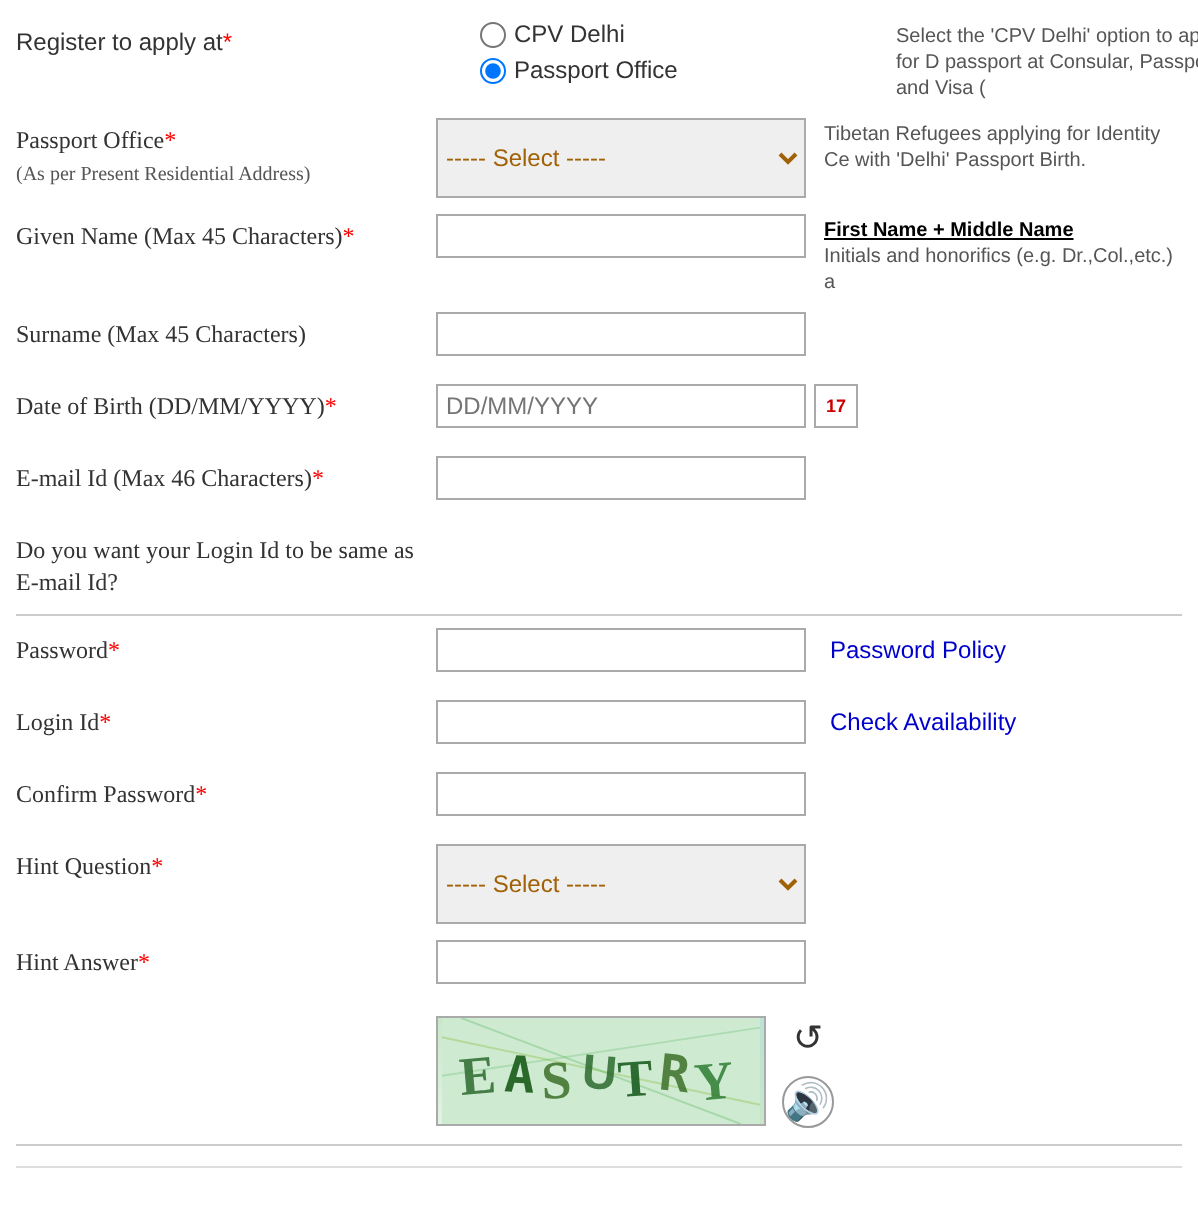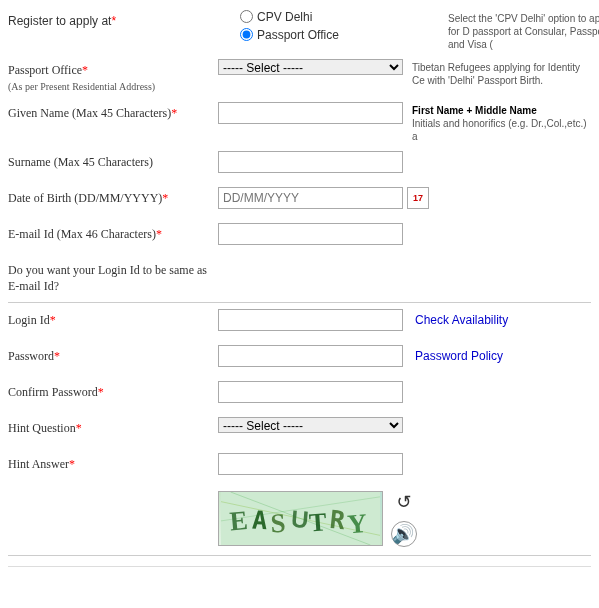--- a/index.html
+++ b/index.html
@@ -48,38 +48,39 @@
       flex-shrink: 0;
       font-size: 10px;
       color: #555;
       padding-left: 6px;
       padding-top: 2px;
       line-height: 1.3;
     }
     .info-col strong {
       font-weight: bold;
       color: #000;
+      text-decoration: underline;
     }
     input[type="text"], input[type="password"] {
       width: 185px;
       height: 22px;
       border: 1px solid #aaa;
       padding: 2px 4px;
       font-size: 12px;
     }
     select {
       width: 185px;
-      height: 16px;
+      height: 40px;
       border: 1px solid #aaa;
       font-size: 12px;
-      color: #000000;
+      color: #a16207;
     }
     .radio-item {
       display: flex;
-      align-items: flex-start;
+      align-items: flex-end;
       gap: 4px;
       font-size: 12px;
     }
     .date-input-wrapper {
       display: flex;
       align-items: center;
       gap: 4px;
     }
     .date-input {
       width: 160px;
@@ -292,36 +293,36 @@
     <div class="label-col">
       <span>Do you want your Login Id to be same as E-mail Id?</span>
     </div>
     <div class="info-col"></div>
   </div>
 
   <hr class="divider">
 
   <div class="form-row">
     <div class="label-col">
+      <span>Password</span><span class="required">*</span>
+    </div>
+    <div class="input-col">
+      <input type="password" style="">
+      <a class="link-text">Password Policy</a>
+    </div>
+    <div class="info-col"></div>
+  </div>
+
+  <div class="form-row">
+    <div class="label-col">
       <span>Login Id</span><span class="required">*</span>
     </div>
     <div class="input-col">
       <input type="text" style="">
       <a class="link-text">Check Availability</a>
-    </div>
-    <div class="info-col"></div>
-  </div>
-
-  <div class="form-row">
-    <div class="label-col">
-      <span>Password</span><span class="required">*</span>
-    </div>
-    <div class="input-col">
-      <input type="password" style="">
-      <a class="link-text">Password Policy</a>
     </div>
     <div class="info-col"></div>
   </div>
 
   <div class="form-row">
     <div class="label-col">
       <span>Confirm Password</span><span class="required">*</span>
     </div>
     <div class="input-col">
       <input type="password" style="">

